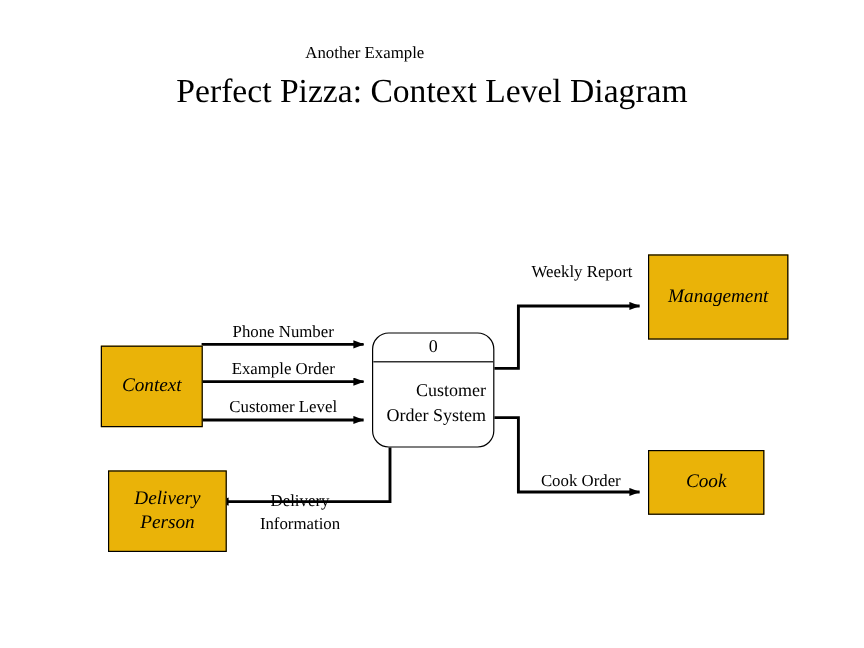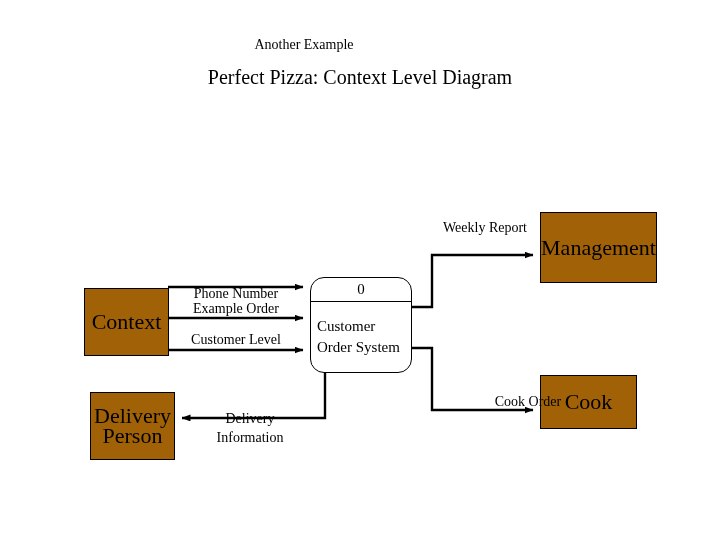--- a/index.html
+++ b/index.html
@@ -30,43 +30,44 @@
     font-size: 14px;
     line-height: 18px;
     color: #000;
   }
   .title {
     position: absolute;
     left: 0;
     top: 60px;
     width: 720px;
     text-align: center;
-    font-size: 20px;
+    font-size: 28px;
     line-height: 34px;
     color: #000;
   }
   svg.diagram {
     position: absolute;
     left: 0;
     top: 0;
     width: 720px;
     height: 540px;
   }
   .ext-box {
     position: absolute;
     border: 1px solid #000;
-    background: #a16207;
+    background: #eab308;
     box-sizing: border-box;
     display: flex;
     align-items: center;
     justify-content: center;
     text-align: center;
-    font-size: 22px;
+    font-size: 16px;
     line-height: 20px;
     color: #000;
+    font-style: italic;
   }
   .proc {
     position: absolute;
     border: 1px solid #000;
     background: #ffffff;
     box-sizing: border-box;
     border-radius: 14px;
     overflow: hidden;
     display: flex;
     flex-direction: column;
@@ -78,21 +79,21 @@
     align-items: center;
     justify-content: center;
     font-size: 15px;
     line-height: 17px;
   }
   .proc-name {
     flex: 1;
     display: flex;
     align-items: center;
     justify-content: center;
-    text-align: left;
+    text-align: right;
     font-size: 15px;
     line-height: 21px;
     padding: 0 6px;
     box-sizing: border-box;
   }
   .flow-label {
     position: absolute;
     text-align: center;
     font-size: 14px;
     line-height: 17px;
@@ -133,42 +134,42 @@
 
     <path d="M412,348 L432,348 L432,410 L533,410" stroke="#000000" stroke-width="2.4" fill="none" marker-end="url(#arrowR)"></path>
 
     <path d="M325,373 L325,418 L182,418" stroke="#000000" stroke-width="2.4" fill="none" marker-end="url(#arrowL)"></path>
   </svg>
 
   <div class="ext-box" style="left:84px; top:288px; width:85px; height:68px;">
     <span>Context</span>
   </div>
 
-  <div class="ext-box" style="left:90px; top:392px; width:85px; height:68px;">
+  <div class="ext-box" style="left:90px; top:392px; width:99px; height:68px;">
     <span>Delivery Person</span>
   </div>
 
   <div class="ext-box" style="left:540px; top:212px; width:117px; height:71px;">
     <span>Management</span>
   </div>
 
   <div class="ext-box" style="left:540px; top:375px; width:97px; height:54px;justify-content:center;">
     <span>Cook</span>
   </div>
 
   <div class="proc" style="left:310px; top:277px; width:102px; height:96px;">
     <div class="proc-id">0</div>
     <div class="proc-name">Customer Order System</div>
   </div>
 
-  <div class="flow-label" style="left:168px; top:269px; width:136px;margin-top:16px;">Phone Number</div>
+  <div class="flow-label" style="left:168px; top:269px; width:136px;">Phone Number</div>
 
   <div class="flow-label" style="left:168px; top:300px; width:136px;">Example Order</div>
 
   <div class="flow-label" style="left:168px; top:331px; width:136px;">Customer Level</div>
 
   <div class="flow-label two-line" style="left:440px; top:218px; width:90px;">Weekly Report</div>
 
-  <div class="flow-label" style="left:434px; top:393px; width:100px;padding-left:44px;">Cook Order</div>
+  <div class="flow-label" style="left:434px; top:393px; width:100px;">Cook Order</div>
 
   <div class="flow-label two-line" style="left:198px; top:409px; width:104px;">Delivery Information</div>
 
 </div>
 
 </body></html>

